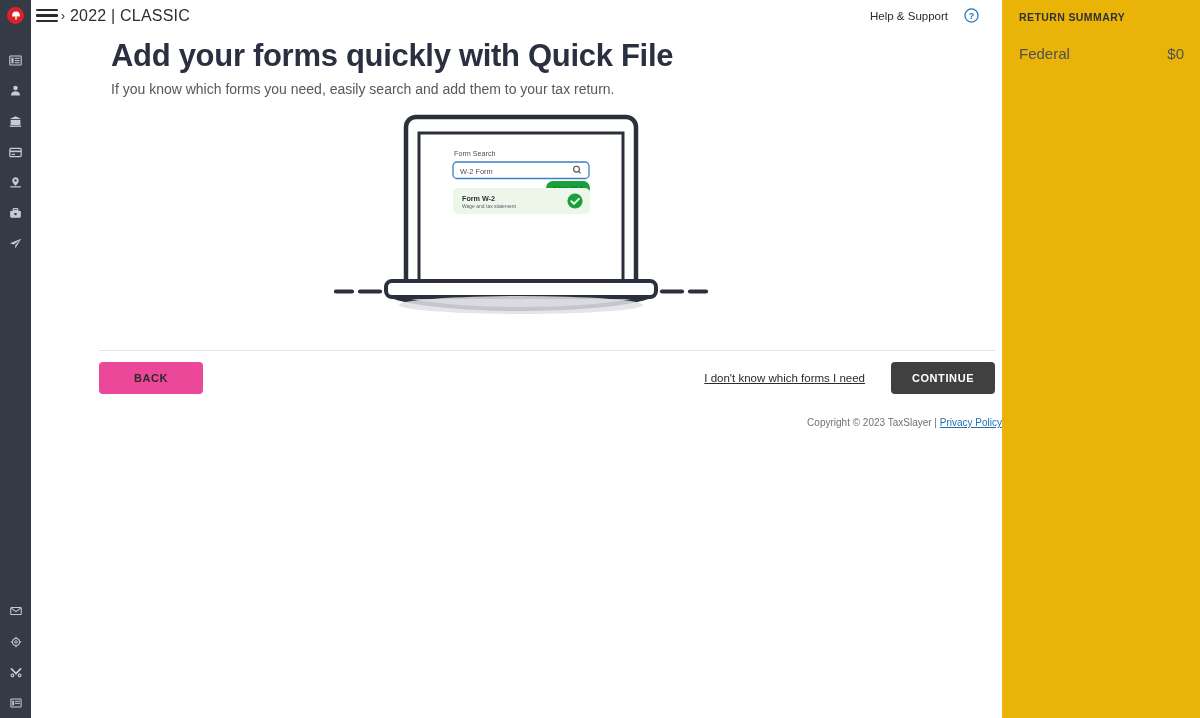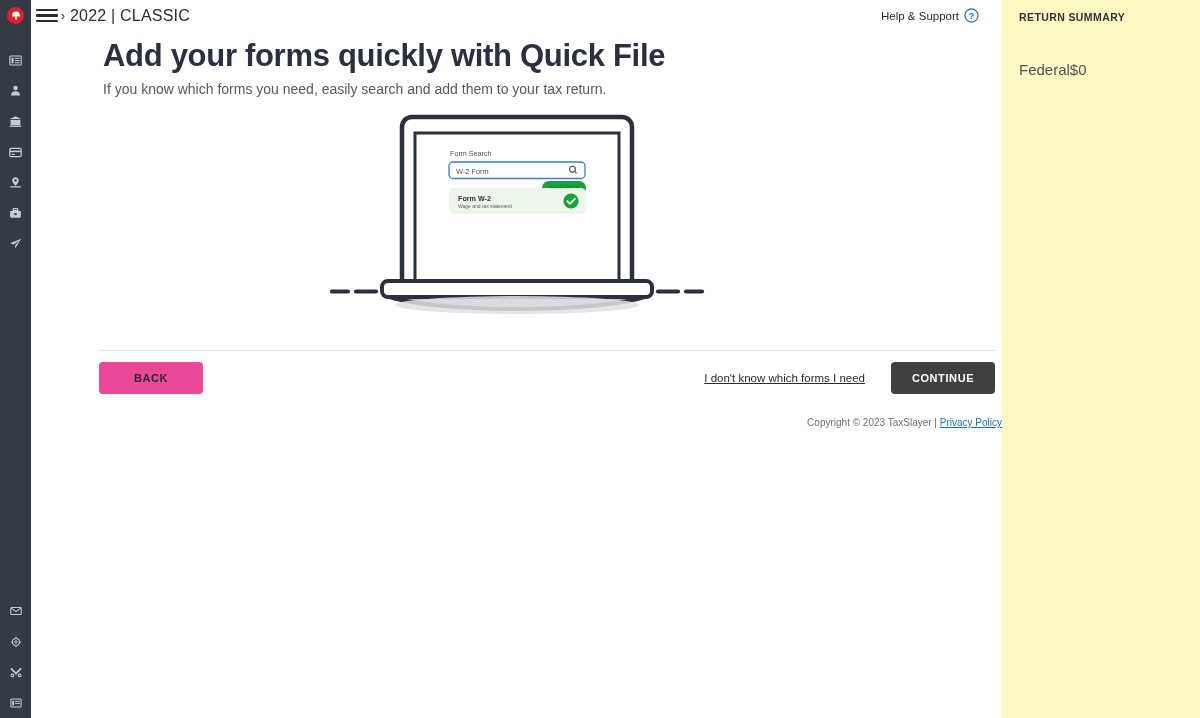--- a/index.html
+++ b/index.html
@@ -58,27 +58,27 @@
     margin-left: 3px; margin-right: 5px;
     color:#2b2b2b; font-size: 12px; line-height: 1;
     font-family: "Liberation Sans", sans-serif;
   }
   .breadcrumb-text {
     font-size: 16px; font-weight: normal; color: #2e2e2e;
     letter-spacing: 0.2px; white-space: nowrap;
   }
   .help-wrap {
     position: absolute; right: 23px; top: 0; height: 31px;
-    display: flex; align-items: center; gap: 5px; cursor: pointer;
+    display: flex; align-items: center; gap: 16px; cursor: pointer;
   }
   .help-text { font-size: 11.5px; color: #2b2b2b; font-weight: normal; }
   .help-icon { display:block; }
 
   
-  .content { padding: 0 0 0 4px; }
+  .content { padding: 0 0 0 12px; }
   .headline {
     margin-top: 7px;
     padding-left: 68px;
     font-size: 31px;
     font-weight: bold;
     color: #2a3040;
     letter-spacing: -0.3px;
     line-height: 1.18;
   }
   .subhead {
@@ -129,30 +129,30 @@
   }
   .copyright {
     position: absolute; top: 417px; left: 0; width: 100%;
     text-align: right; font-size: 10px; color: #6d7076;
   }
   .copyright a { color: #1f6fb2; text-decoration: underline; }
 
   
   .summary {
     width: 198px; flex: 0 0 198px; height: 718px;
-    background: #fef9c3;
+    background: #eab308;
     padding: 11px 16px 0 17px;
   }
   .summary-title {
     font-size: 10.5px; font-weight: bold; color: #2f3136;
     letter-spacing: 0.4px;
   }
   .summary-row {
-    margin-top: 38px;
-    display: flex; align-items: baseline; 
+    margin-top: 22px;
+    display: flex; align-items: baseline; justify-content: space-between;
   }
   .summary-label { font-size: 15px; color: #4d5156; }
   .summary-value { font-size: 15px; color: #4d5156; }
 </style>
 </head>
 <body>
 
 <div class="app">
 
   <nav class="sidebar">

